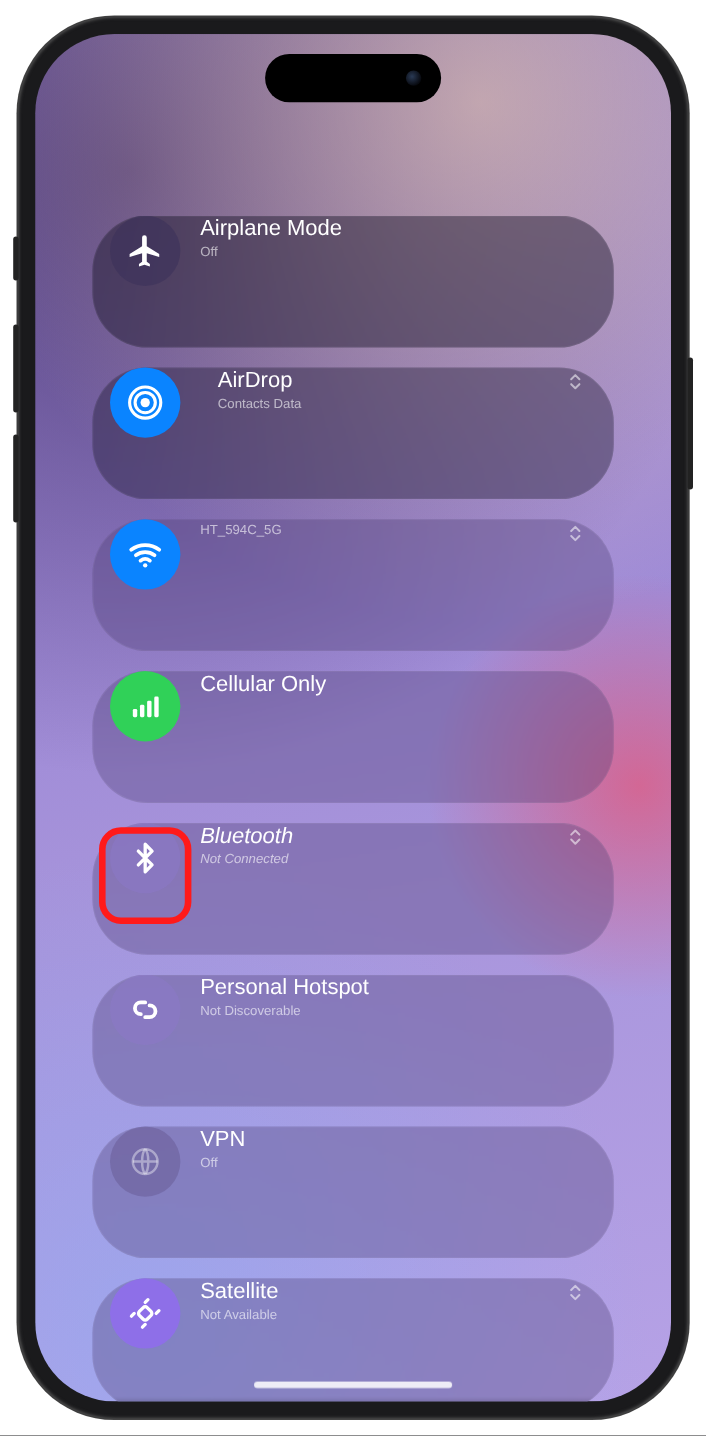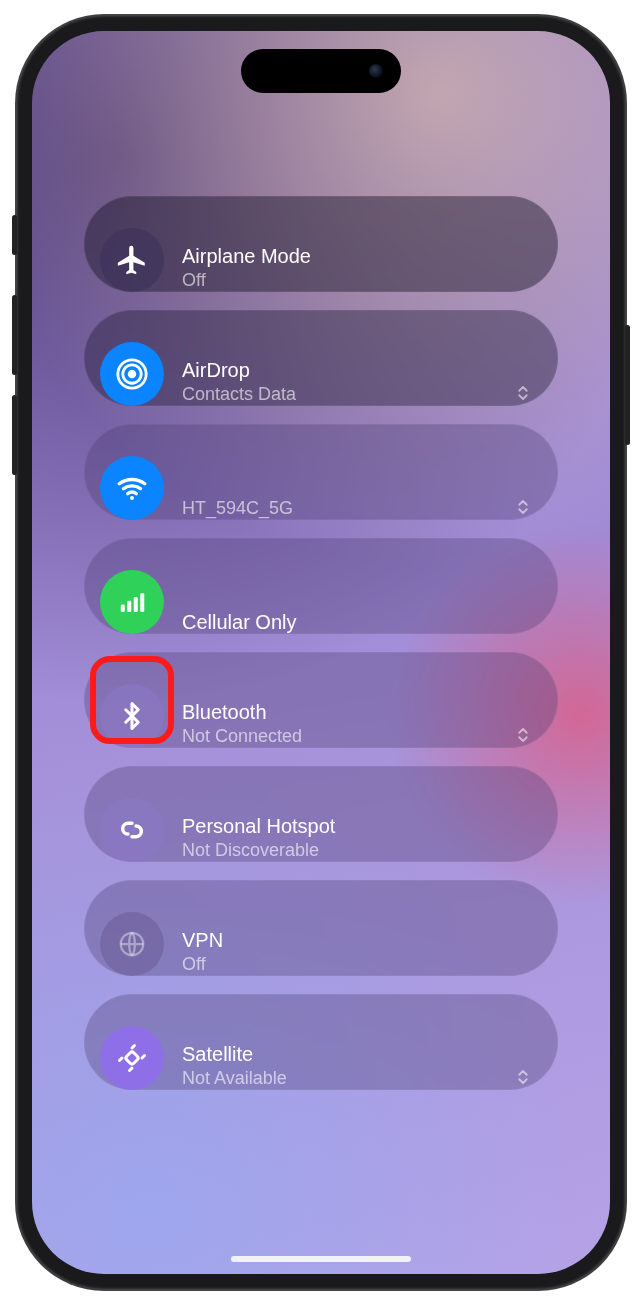--- a/index.html
+++ b/index.html
@@ -59,41 +59,41 @@
   .content {
     position: absolute;
     top: 165px;
     left: 52px;
     right: 52px;
     display: flex;
     flex-direction: column;
     gap: 18px;
   }
   .tile {
-    height: 96px;
+    height: 120px;
     border-radius: 50px;
     background: rgba(70,55,110,0.32);
     backdrop-filter: blur(2px);
     display: flex;
-    align-items: flex-end;
+    align-items: flex-start;
     padding: 0 22px 0 16px;
     position: relative;
     box-shadow: inset 0 0 0 1px rgba(255,255,255,0.06);
   }
   .tile.dark0 { background: rgba(25,20,40,0.45); }
-  .tile.dark1 { background: rgba(30,25,50,0.40); }
+  .tile.dark1 { background: rgba(30,25,50,0.40); gap: 16px; }
   .ico {
     width: 64px; height: 64px; border-radius: 50%;
     display:flex; align-items:center; justify-content:center;
     flex-shrink:0;
     color:#fff;
   }
   .txt { margin-left: 18px; flex:1; min-width:0; }
   .title { color:#fff; font-size:20px; font-weight:500; line-height:1.2; }
-  .status { color:rgba(255,255,255,0.6); font-size:18px; line-height:1.2; margin-top:2px; }
+  .status { color:rgba(255,255,255,0.6); font-size:12px; line-height:1.2; margin-top:2px; }
   .chev {
     width:26px; height:26px; color:rgba(255,255,255,0.55);
     display:flex; align-items:center; justify-content:center;
   }
   .chev svg { width:18px; height:24px; }
   .highlight {
     position:absolute;
     border:6px solid #ff1a1a;
     border-radius:20px;
     pointer-events:none;
@@ -177,21 +177,21 @@
               <rect x="8.2" y="11" width="3.2" height="9" rx="1"></rect>
               <rect x="13.4" y="8" width="3.2" height="12" rx="1"></rect>
               <rect x="18.6" y="5" width="3.2" height="15" rx="1"></rect>
           </svg>
         </span>
         <div class="txt">
           <div class="title">Cellular Only</div>
         </div>
       </div>
 
-      <div class="tile" style="position:relative;">
+      <div class="tile" style="position:relative;font-style:italic;">
         <span class="highlight" style="left:6px; top:4px; width:84px; height:88px;"></span>
         <span class="ico" style="background:rgba(140,120,200,0.55)">
           <svg viewBox="0 0 24 24" width="30" height="30" fill="none" stroke="#fff" stroke-width="2.4" stroke-linecap="round" stroke-linejoin="round">
             <path d="M7 7l10 10-5 5V2l5 5L7 17"></path>
           </svg>
         </span>
         <div class="txt">
           <div class="title">Bluetooth</div>
           <div class="status">Not Connected</div>
         </div>

